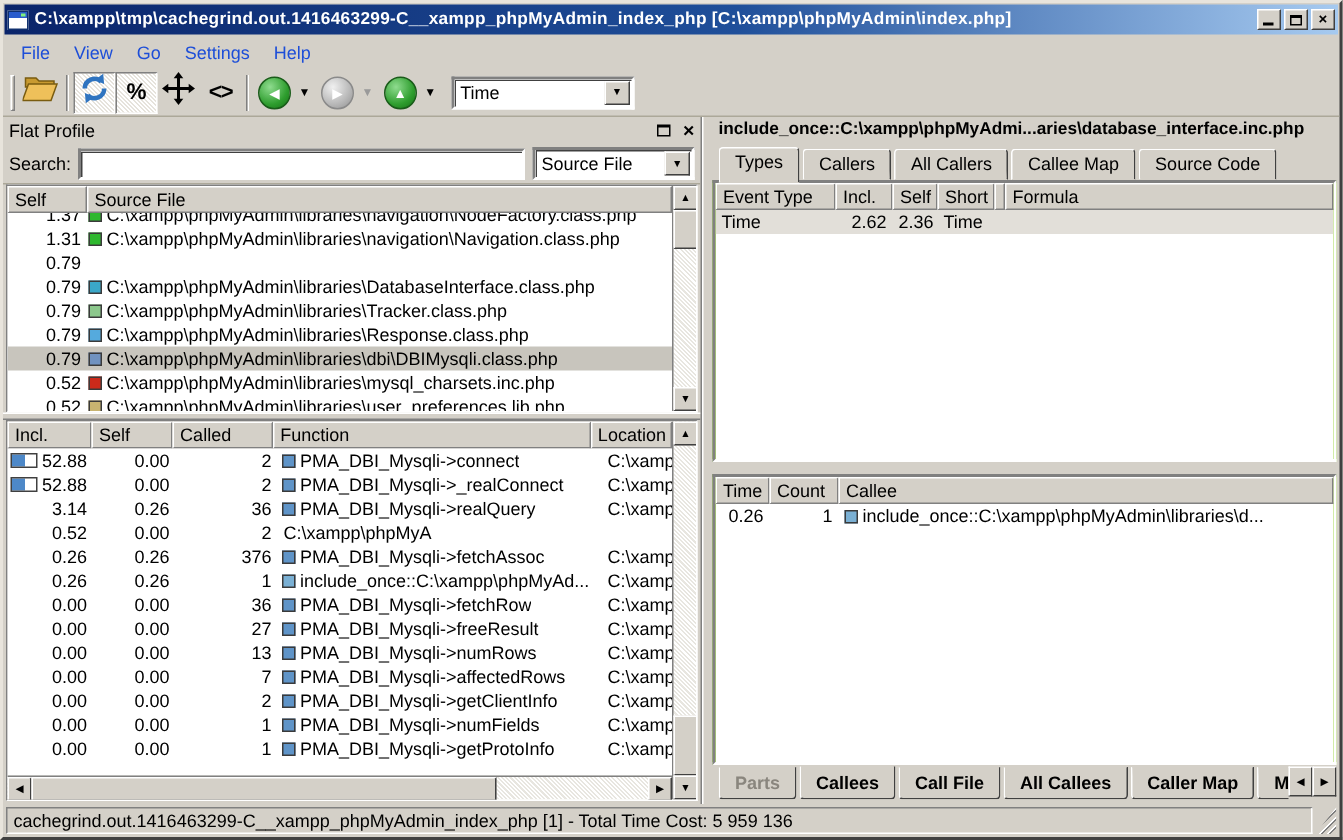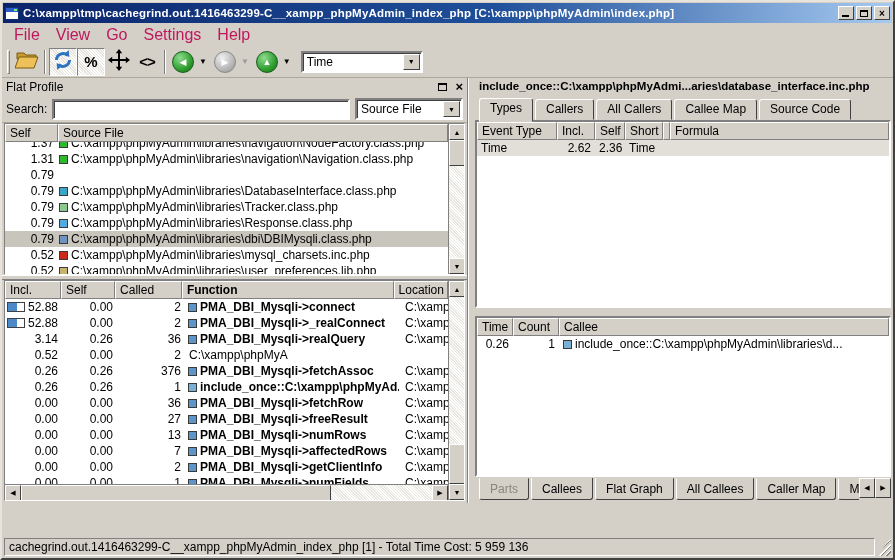--- a/index.html
+++ b/index.html
@@ -11,21 +11,21 @@
   .app-icon { width:14px; height:13px; background:#fff; border:1px solid #10306e; margin-right:4px; position:relative; flex:0 0 auto; }
   .app-icon::before { content:""; position:absolute; left:0; top:0; right:0; height:4px; background:#2a5ccc; }
   .app-icon::after { content:""; position:absolute; left:8px; top:1px; width:3px; height:2px; background:#7ff07f; }
   .title-text { color:#fff; font-weight:bold; font-size:11.5px; white-space:nowrap; overflow:hidden; flex:1 1 auto; letter-spacing:0.2px; }
   .winbtn { width:16px; height:14px; background:#d4d0c8; border:1px solid; border-color:#fff #404040 #404040 #fff; margin-left:2px; display:flex; align-items:center; justify-content:center; flex:0 0 auto; font-size:10px; font-weight:bold; color:#000; position:relative; }
   .glyph-min { position:absolute; left:3px; bottom:2px; width:7px; height:2px; background:#000; }
   .glyph-max { width:8px; height:7px; border:1px solid #000; border-top-width:2px; }
 
   
   .menubar { height:22px; display:flex; align-items:center; padding:0 4px; flex:0 0 auto; }
-  .menu-item { padding:2px 8px; font-size:16px; color:#be185d; }
+  .menu-item { padding:2px 8px; font-size:12px; color:#1d4ed8; }
 
   
   .toolbar { height:32px; display:flex; align-items:center; padding:0 2px; border-bottom:1px solid #aca899; flex:0 0 auto; }
   .tb-handle { width:3px; height:24px; border:1px solid; border-color:#fff #808080 #808080 #fff; margin:0 3px; }
   .tb-sep { width:2px; height:24px; border-left:1px solid #808080; border-right:1px solid #fff; margin:0 3px; }
   .tb-btn { width:28px; height:28px; display:flex; align-items:center; justify-content:center; background:transparent; }
   .tb-btn.pressed { border:1px solid; border-color:#808080 #fff #fff #808080; background-color:#e6e3dc; background-image:repeating-linear-gradient(45deg,#fff 0 1px,transparent 1px 2px); }
   .pct { font-size:15px; font-weight:bold; color:#000; }
   .angle { font-size:15px; font-weight:bold; color:#000; letter-spacing:-1px; }
   .nav-circle { width:22px; height:22px; border-radius:50%; display:flex; align-items:center; justify-content:center; color:#fff; font-size:9px; border:1px solid #1a5c1a; background:radial-gradient(circle at 35% 30%,#8fdc8f,#2f9e2f 60%,#147014); }
@@ -77,21 +77,21 @@
   .src-table { height:152px; flex:0 0 auto; margin:0 2px; }
   .src-viewport { height:134px; overflow:hidden; background:#fff; }
   .src-list { margin-top:-7px; }
   .c-self { width:53px; }
   .c-file { flex:1 1 auto; display:flex; align-items:center; overflow:hidden; }
   .hsplitter { height:5px; flex:0 0 auto; border-top:1px solid #fff; border-bottom:1px solid #808080; }
   .fn-table { flex:1 1 auto; margin:0 2px 2px 2px; }
   .c-incl { width:57px; display:flex; align-items:center; justify-content:flex-end; }
   .c-self2 { width:55px; }
   .c-called { width:68px; }
-  .c-fn { width:216px; display:flex; align-items:center; overflow:hidden;font-weight:bold; }
+  .c-fn { width:216px; display:flex; align-items:center; overflow:hidden; }
   .c-loc { flex:1 1 auto; }
   .bar-icon { width:18px; height:10px; border:1px solid #404040; background:linear-gradient(90deg,#4d88c8 0 55%,#fff 55%); margin-right:3px; display:none; flex:0 0 auto; }
   .bar-icon.show { display:inline-block; }
 
   
   .rp-header { height:18px; font-size:11.5px; font-weight:bold; white-space:nowrap; overflow:hidden; padding:2px 4px; flex:0 0 auto; }
   .tabbar { display:flex; align-items:flex-end; padding-left:4px; height:24px; flex:0 0 auto; }
   .tab { background:#d4d0c8; border:1px solid; border-color:#fff #404040 #d4d0c8 #fff; border-radius:3px 3px 0 0; padding:2px 10px 3px; font-size:12px; margin-right:2px; white-space:nowrap; }
   .tab.active { padding-bottom:6px; margin-bottom:-2px; z-index:2; position:relative; }
   .pane { border:2px solid; border-color:#808080 #fff #fff #808080; background:#84cc16; display:flex; flex-direction:column; overflow:hidden; }
@@ -101,29 +101,29 @@
   .c-tincl { width:38px; }
   .c-tself { width:30px; }
   .c-tshort { width:38px; }
   .c-tgap { width:7px; padding:0; }
   .c-formula { flex:1 1 auto; }
   .types-row { background:#e2dfd9; }
   .c-ctime { width:36px; }
   .c-ccount { width:46px; }
   .c-callee { flex:1 1 auto; display:flex; align-items:center; overflow:hidden; }
   .btabbar { display:flex; align-items:flex-start; height:26px; padding:1px 0 0 4px; flex:0 0 auto; overflow:hidden; }
-  .btabs-clip { flex:1 1 auto; display:flex; overflow:hidden; }
+  .btabs-clip { flex:1 1 auto; display:flex; overflow:hidden;font-weight:bold; }
   .btab { background:#d4d0c8; border:1px solid; border-color:#d4d0c8 #404040 #404040 #fff; border-radius:0 0 3px 3px; padding:3px 10px; font-size:12px; margin-right:2px; white-space:nowrap; flex:0 0 auto; }
   .btab.active { margin-top:-1px; padding-top:4px; }
   .btab.disabled { color:#8a867e; }
   .btab-arrows { flex:0 0 auto; display:flex; }
   .btab-arrows .sbtn { height:20px; }
 
   
-  .statusbar { height:22px; flex:0 0 auto; display:flex; align-items:stretch; padding:2px;margin-top:33px; }
+  .statusbar { height:22px; flex:0 0 auto; display:flex; align-items:stretch; padding:2px; }
   .status-field { flex:1 1 auto; border:1px solid; border-color:#808080 #fff #fff #808080; font-size:12px; display:flex; align-items:center; padding:0 4px; white-space:nowrap; overflow:hidden; }
   .grip { width:14px; flex:0 0 auto; background:repeating-linear-gradient(135deg,transparent 0 2px,#fff 2px 3px,#808080 3px 4px); clip-path:polygon(100% 0,100% 100%,0 100%); margin-left:2px; }
 </style>
 </head>
 <body>
 
 <div class="window">
 
   <div class="titlebar">
     <div class="app-icon"></div>
@@ -569,21 +569,21 @@
         </div>
       </div>
 
       <div class="btabbar">
         <div class="btabs-clip">
 
             <div class="btab disabled">Parts</div>
 
             <div class="btab active">Callees</div>
 
-            <div class="btab">Flat Graph</div>
+            <div class="btab">Call File</div>
 
             <div class="btab">All Callees</div>
 
             <div class="btab">Caller Map</div>
 
             <div class="btab">Machine C</div>
 
         </div>
         <div class="btab-arrows">
           <div class="sbtn">◀</div>

